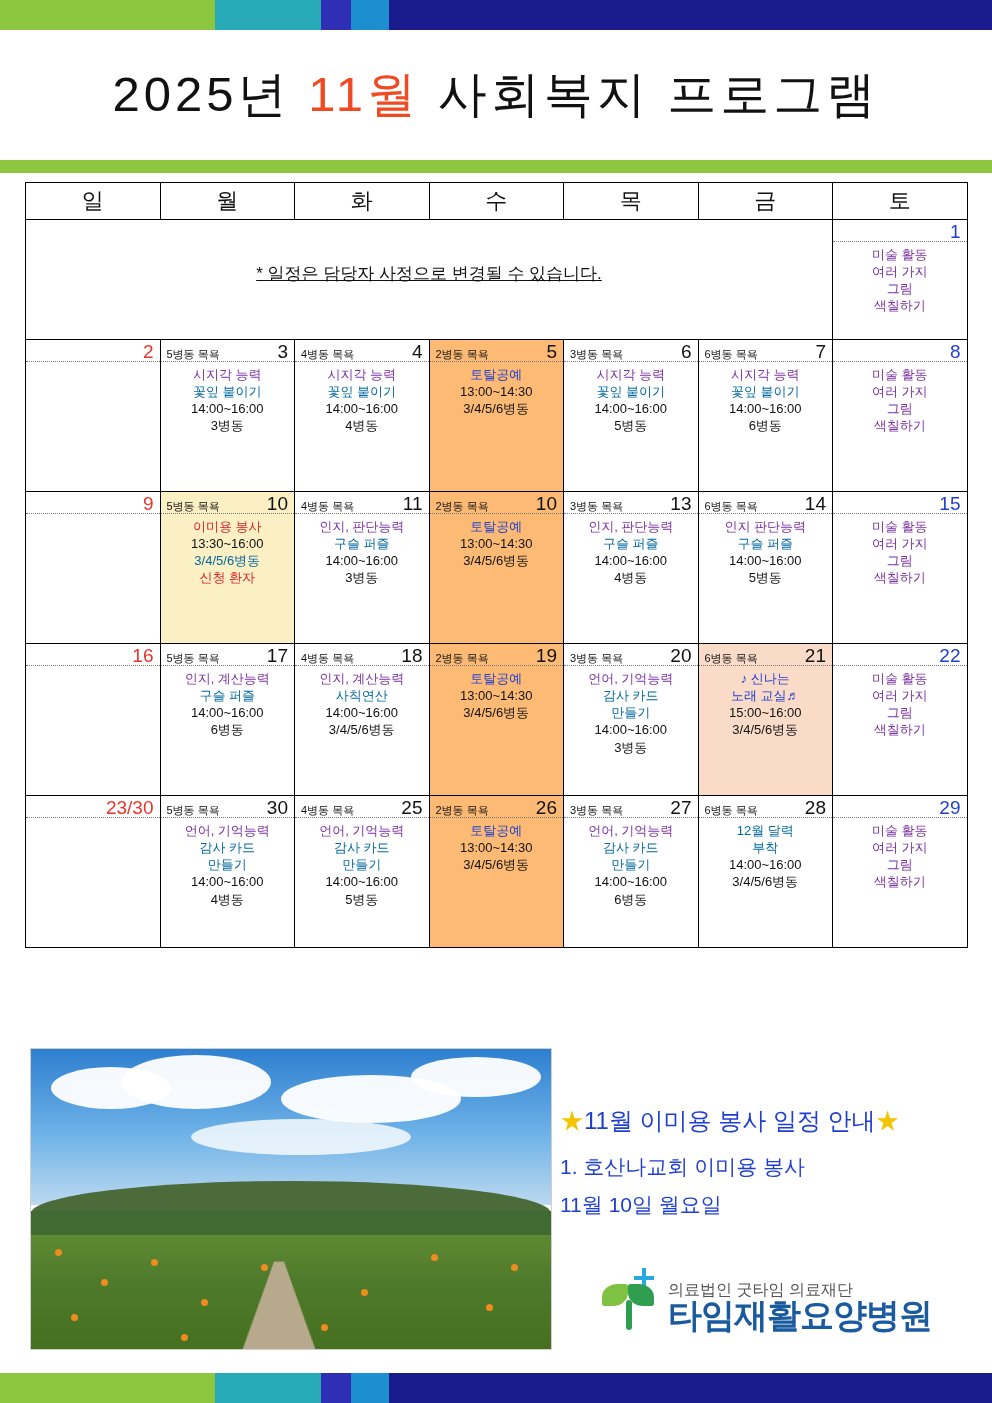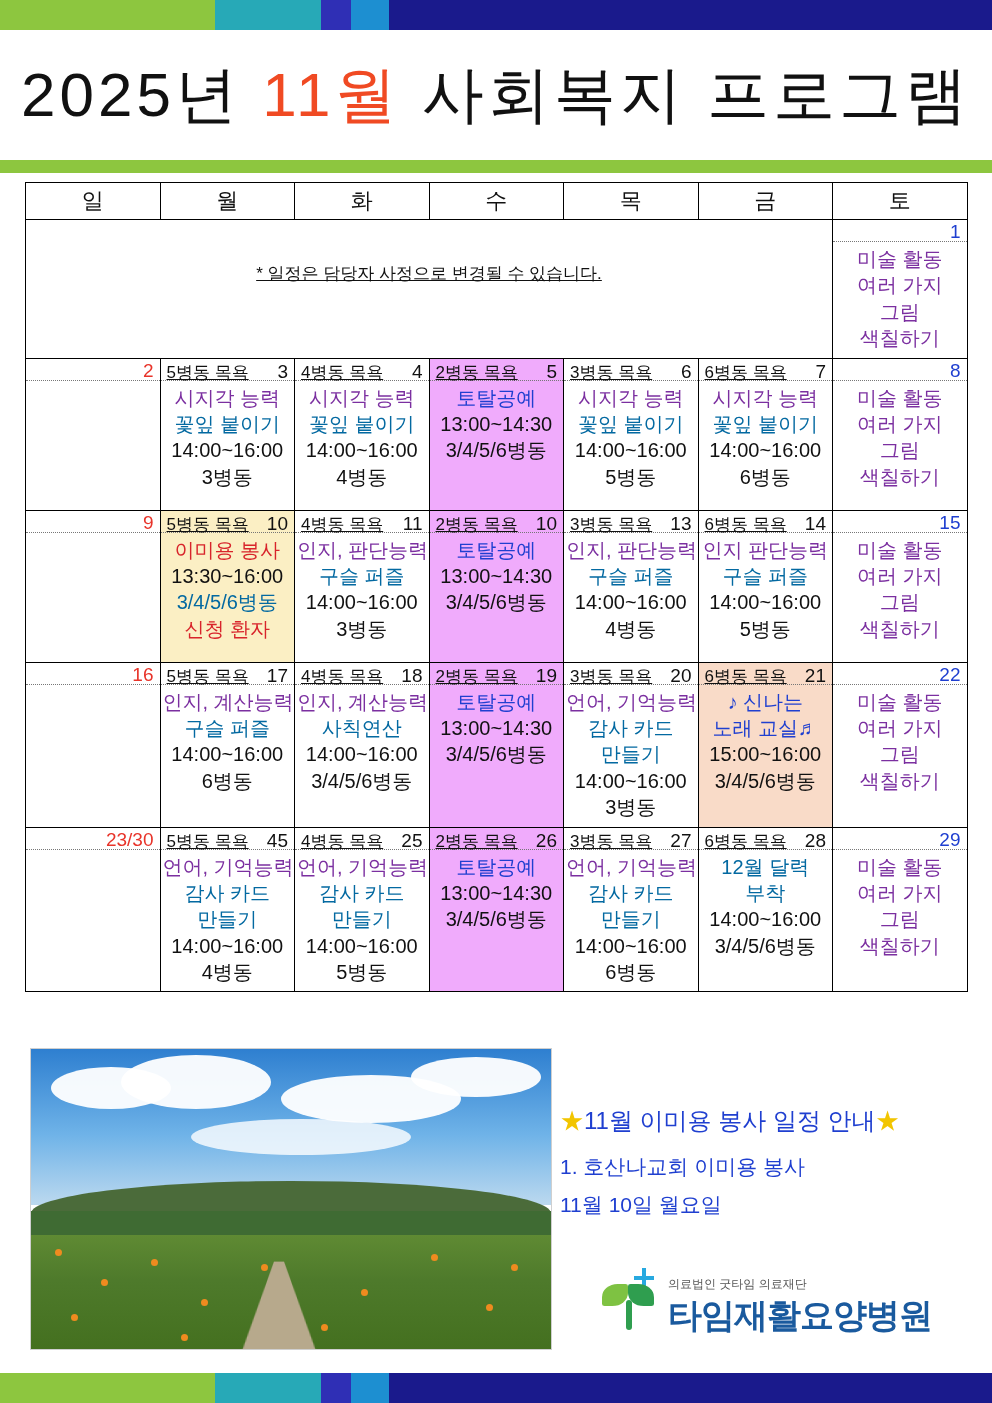--- a/index.html
+++ b/index.html
@@ -36,21 +36,21 @@
     position: absolute;
     top: 30px;
     left: 0;
     width: 100%;
     height: 130px;
     display: flex;
     align-items: center;
     justify-content: center;
   }
   .title {
-    font-size: 62px;
+    font-size: 49px;
     letter-spacing: 4px;
     color: #111111;
     white-space: nowrap;
     font-weight: normal;
   }
   .title .month {
     color: #f04a23;
   }
 
   .greenline {
@@ -92,53 +92,52 @@
   .daynum-row {
     display: flex;
     justify-content: space-between;
     align-items: baseline;
     padding: 2px 6px 0 6px;
     height: 22px;
     box-sizing: border-box;
     border-bottom: 1px dotted #777;
   }
   .ward {
-    font-size: 17px;
+    font-size: 11px;
     color: #111;
     white-space: nowrap;
-    text-decoration: underline;
   }
   .daynum {
     font-size: 19px;
     line-height: 1;
     color: #111;
   }
   .num-sun { color: #e8342a; }
   .num-sat { color: #1f3fd0; }
 
   .cellbody {
     padding: 4px 2px 6px 2px;
     text-align: center;
-    font-size: 20px;
+    font-size: 13px;
     line-height: 1.32;
   }
   .cellbody div { white-space: nowrap; }
 
   .r1 { height: 120px; }
   .rowtall { height: 152px; }
 
   
   .c-purple { color: #7b2fa0; }
   .c-green  { color: #0369a1; }
   .c-blue   { color: #1f3fd0; }
   .c-dark   { color: #111111; }
   .c-red    { color: #d8242b; }
 
   
-  .bg-mint   { background: #f0abfc; }
+  .bg-mint   { background: #fdba74; }
   .bg-yellow { background: #fbefc4; }
   .bg-peach  { background: #f9dbc8; }
 
   .note {
     text-align: center;
     font-size: 17px;
     color: #111;
     padding-top: 42px;
     text-decoration: underline;
   }
@@ -246,23 +245,23 @@
     border-radius: 10% 60% 10% 60%;
   }
   .stem {
     position: absolute; left: 26px; top: 32px;
     width: 6px; height: 30px;
     background: #2f9e4f;
     border-radius: 3px;
   }
   .logo-text { line-height: 1; }
   .logo-sub {
-    font-size: 12px;
+    font-size: 16px;
     color: #555;
-    margin-bottom: 8px;
+    margin-bottom: 0;
     letter-spacing: 0px;
   }
   .logo-main {
     font-size: 34px;
     font-weight: bold;
     color: #1a5a9e;
     letter-spacing: -1px;
   }
 </style>
 </head>
@@ -569,21 +568,21 @@
         <td>
           <div class="daynum-row">
             <span class="ward"></span>
             <span class="daynum num-sun">23/30</span>
           </div>
           <div class="cellbody"></div>
         </td>
         <td>
           <div class="daynum-row">
             <span class="ward">5병동 목욕</span>
-            <span class="daynum">45</span>
+            <span class="daynum">30</span>
           </div>
           <div class="cellbody">
             <div class="c-purple">언어, 기억능력</div>
             <div class="c-green">감사 카드</div>
             <div class="c-green">만들기</div>
             <div class="c-dark">14:00~16:00</div>
             <div class="c-dark">4병동</div>
           </div>
         </td>
         <td>

